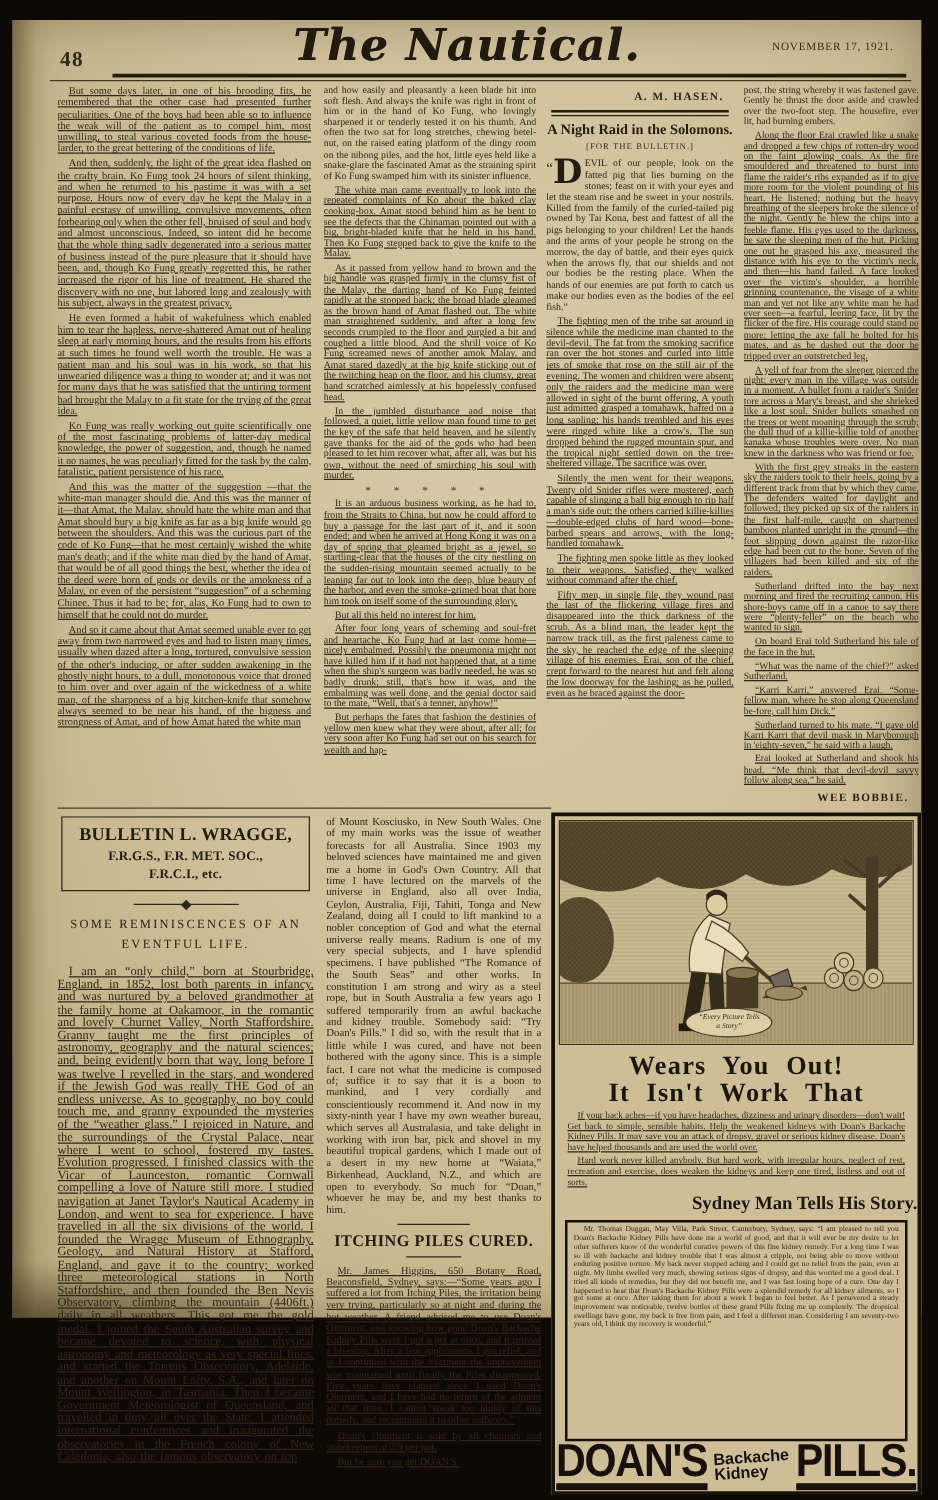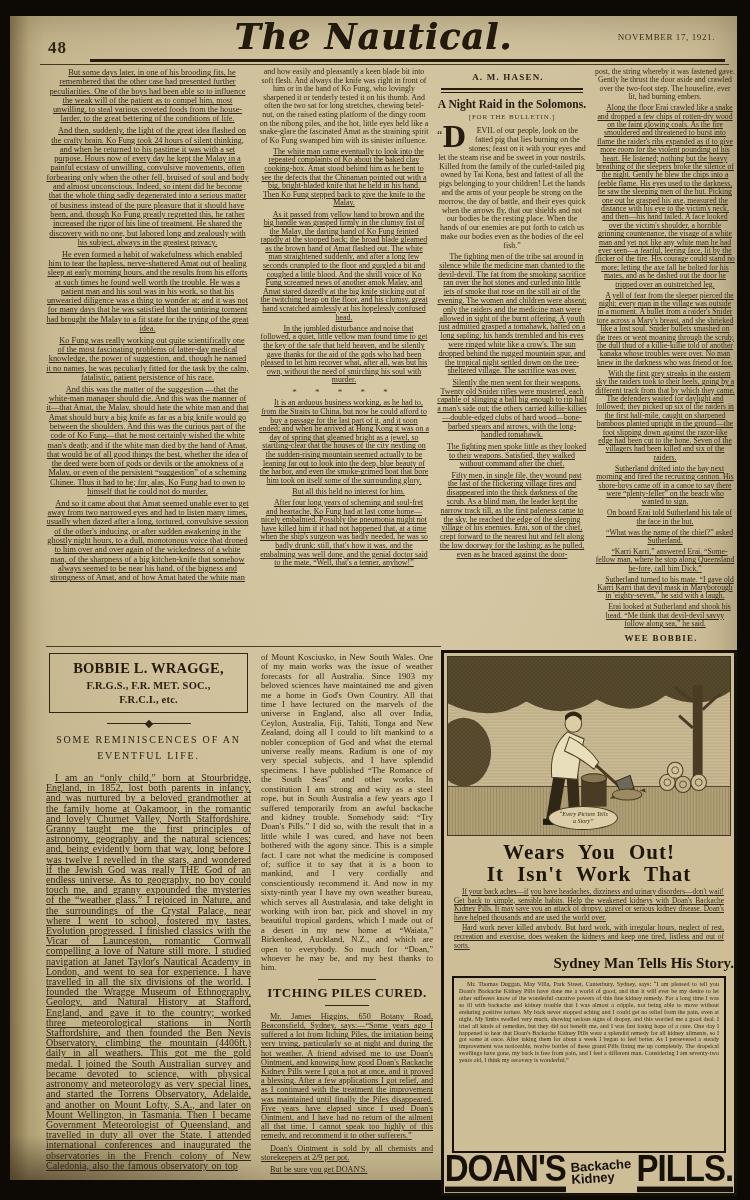--- a/index.html
+++ b/index.html
@@ -3,21 +3,21 @@
 <meta charset="utf-8">
 <style>
   html,body { margin:0; padding:0; }
   body {
     width:750px; height:1200px; position:relative; overflow:hidden;
     background:#0d0a06;
     font-family:"Liberation Serif","DejaVu Serif",serif;
     color:#2f2716;
   }
   .paper {
-    position:absolute; left:10px; top:16px; width:727px; height:1164px;
+    position:absolute; left:10px; top:16px; width:727px; height:1038px;
     background:
       radial-gradient(ellipse at 55% 35%, #d8caa7 0%, #cfc09b 50%, #bcab7f 100%);
     box-shadow: inset 0 0 40px rgba(60,45,20,.35);
   }
   .edge-curl {
     position:absolute; left:0; top:0; width:34px; height:100%;
     background:linear-gradient(90deg, rgba(90,72,40,.55), rgba(160,140,95,.25) 55%, transparent);
     pointer-events:none;
   }
   .corner-curl {
@@ -36,21 +36,21 @@
     font-family:"DejaVu Serif",serif; font-style:italic; font-weight:bold;
     font-size:35px; letter-spacing:1px; color:#221a0d;
     text-shadow:0.4px 0 0 #221a0d;
   }
   .issue-date { position:absolute; right:22px; top:16px; font-size:9px; letter-spacing:.6px; color:#372e1c; }
   .header-rule  { position:absolute; left:80px; right:12px; top:43px; border-top:3px solid #241c0e; }
   .header-rule2 { position:absolute; left:30px; right:8px; top:48px; border-top:1px solid #44381f; }
 
   
   .col { position:absolute; top:52px; height:574px; overflow:hidden; text-align:justify; }
-  .col p { margin:0 0 2.5px 0;text-align:center; }
+  .col p { margin:0 0 2.5px 0; }
   p.ind { text-indent:9px;text-decoration:underline; }
   .c1 { left:36px;  width:203px; font-size:8.3px; line-height:9.3px; }
   .c2 { left:249px; width:170px; font-size:7.9px; line-height:8.6px; }
   .c3 { left:427px; width:150px; font-size:7.9px; line-height:8.8px; }
   .c4 { left:585px; width:140px; font-size:7.7px; line-height:8.4px; }
   .stars { text-align:center; letter-spacing:8px; font-size:9px; margin:3px 0; color:#3a3120; }
   .sig { text-align:right; font-size:9px; letter-spacing:1.2px; font-weight:bold; margin:5px 8px 6px 0 !important; color:#2b2313; }
   .dbl-rule { border-top:2.5px solid #241c0e; border-bottom:1px solid #241c0e; height:2px; margin:4px 4px 7px; }
   .nr-title { font-size:11.5px; font-weight:bold; text-align:center; margin:0 0 4px; white-space:nowrap; color:#241c0e; }
   .nr-tagline { text-align:center; font-size:7px; letter-spacing:.8px; margin-bottom:6px; color:#3a3120; }
@@ -134,20 +134,21 @@
 
   <div class="col c2">
     <p>and how easily and pleasantly a keen blade bit into soft flesh.  And always the knife was right in front of him or in the hand of Ko Fung, who lovingly sharpened it or tenderly tested it on his thumb.  And often the two sat for long stretches, chewing betel-nut, on the raised eating platform of the dingy room on the nibong piles, and the hot, little eyes held like a snake-glare the fascinated Amat as the straining spirit of Ko Fung swamped him with its sinister influence.</p>
     <p class="ind">The white man came eventually to look into the repeated complaints of Ko about the baked clay cooking-box.  Amat stood behind him as he bent to see the defects that the Chinaman pointed out with a big, bright-bladed knife that he held in his hand.  Then Ko Fung stepped back to give the knife to the Malay.</p>
     <p class="ind">As it passed from yellow hand to brown and the big handle was grasped firmly in the clumsy fist of the Malay, the darting hand of Ko Fung feinted rapidly at the stooped back; the broad blade gleamed as the brown hand of Amat flashed out.  The white man straightened suddenly, and after a long few seconds crumpled to the floor and gurgled a bit and coughed a little blood.  And the shrill voice of Ko Fung screamed news of another amok Malay, and Amat stared dazedly at the big knife sticking out of the twitching heap on the floor, and his clumsy, great hand scratched aimlessly at his hopelessly confused head.</p>
     <p class="ind">In the jumbled disturbance and noise that followed, a quiet, little yellow man found time to get the key of the safe that held heaven, and he silently gave thanks for the aid of the gods who had been pleased to let him recover what, after all, was but his own, without the need of smirching his soul with murder.</p>
     <div class="stars">*      *      *      *      *</div>
     <p class="ind">It is an arduous business working, as he had to, from the Straits to China, but now he could afford to buy a passage for the last part of it, and it soon ended; and when he arrived at Hong Kong it was on a day of spring that gleamed bright as a jewel, so startling-clear that the houses of the city nestling on the sudden-rising mountain seemed actually to be leaning far out to look into the deep, blue beauty of the harbor, and even the smoke-grimed boat that bore him took on itself some of the surrounding glory.</p>
     <p class="ind">But all this held no interest for him.</p>
     <p class="ind">After four long years of scheming and soul-fret and heartache, Ko Fung had at last come home—nicely embalmed.  Possibly the pneumonia might not have killed him if it had not happened that, at a time when the ship's surgeon was badly needed, he was so badly drunk; still, that's how it was, and the embalming was well done, and the genial doctor said to the mate, “Well, that's a tenner, anyhow!”</p>
+    <p class="ind">But perhaps the fates that fashion the destinies of yellow men knew what they were about, after all; for very soon after Ko Fung had set out on his search for wealth and hap-</p>
   </div>
 
   <div class="col c3">
     <p class="sig">A. M. HASEN.</p>
     <div class="dbl-rule"></div>
     <h2 class="nr-title">A Night Raid in the Solomons.</h2>
     <div class="nr-tagline">[FOR THE BULLETIN.]</div>
     <p><span class="dropcap"><span class="oq">“</span><span class="dc">D</span></span><span>EVIL of our people, look on the fatted pig that lies burning on the stones; feast on it with your eyes and let the steam rise and be sweet in your nostrils.  Killed from the family of the curled-tailed pig owned by Tai Kona, best and fattest of all the pigs belonging to your children!  Let the hands and the arms of your people be strong on the morrow, the day of battle, and their eyes quick when the arrows fly, that our shields and not our bodies be the resting place.  When the hands of our enemies are put forth to catch us make our bodies even as the bodies of the eel fish.”</span></p>
     <p class="ind">The fighting men of the tribe sat around in silence while the medicine man chanted to the devil-devil.  The fat from the smoking sacrifice ran over the hot stones and curled into little jets of smoke that rose on the still air of the evening.  The women and children were absent; only the raiders and the medicine man were allowed in sight of the burnt offering.  A youth just admitted grasped a tomahawk, hafted on a long sapling; his hands trembled and his eyes were ringed white like a crow's.  The sun dropped behind the rugged mountain spur, and the tropical night settled down on the tree-sheltered village.  The sacrifice was over.</p>
     <p class="ind">Silently the men went for their weapons. Twenty old Snider rifles were mustered, each capable of slinging a ball big enough to rip half a man's side out; the others carried killie-killies—double-edged clubs of hard wood—bone-barbed spears and arrows, with the long-handled tomahawk.</p>
@@ -166,21 +167,21 @@
     <p class="ind">“Karri Karri,” answered Erai.  “Some-fellow man, where he stop along Queensland be-fore, call him Dick.”</p>
     <p class="ind">Sutherland turned to his mate.  “I gave old Karri Karri that devil mask in Maryborough in 'eighty-seven,” he said with a laugh.</p>
     <p class="ind">Erai looked at Sutherland and shook his head.  “Me think that devil-devil savvy follow along sea,” he said.</p>
     <p class="sig">WEE BOBBIE.</p>
   </div>
 
   <div class="section-rule"></div>
 
   <div class="wragge-col1">
     <div class="wragge-box">
-      <div class="wl1">BOBBIE L. WRAGGE,</div>
+      <div class="wl1">BULLETIN L. WRAGGE,</div>
       <div class="wl2">F.R.G.S., F.R. MET. SOC.,</div>
       <div class="wl2">F.R.C.I., etc.</div>
     </div>
     <div class="diamond-divider">
         <span class="diamond"></span>
       </div>
     <div class="wsub">
       <div>SOME REMINISCENCES OF AN</div>
       <div>EVENTFUL LIFE.</div>
     </div>

